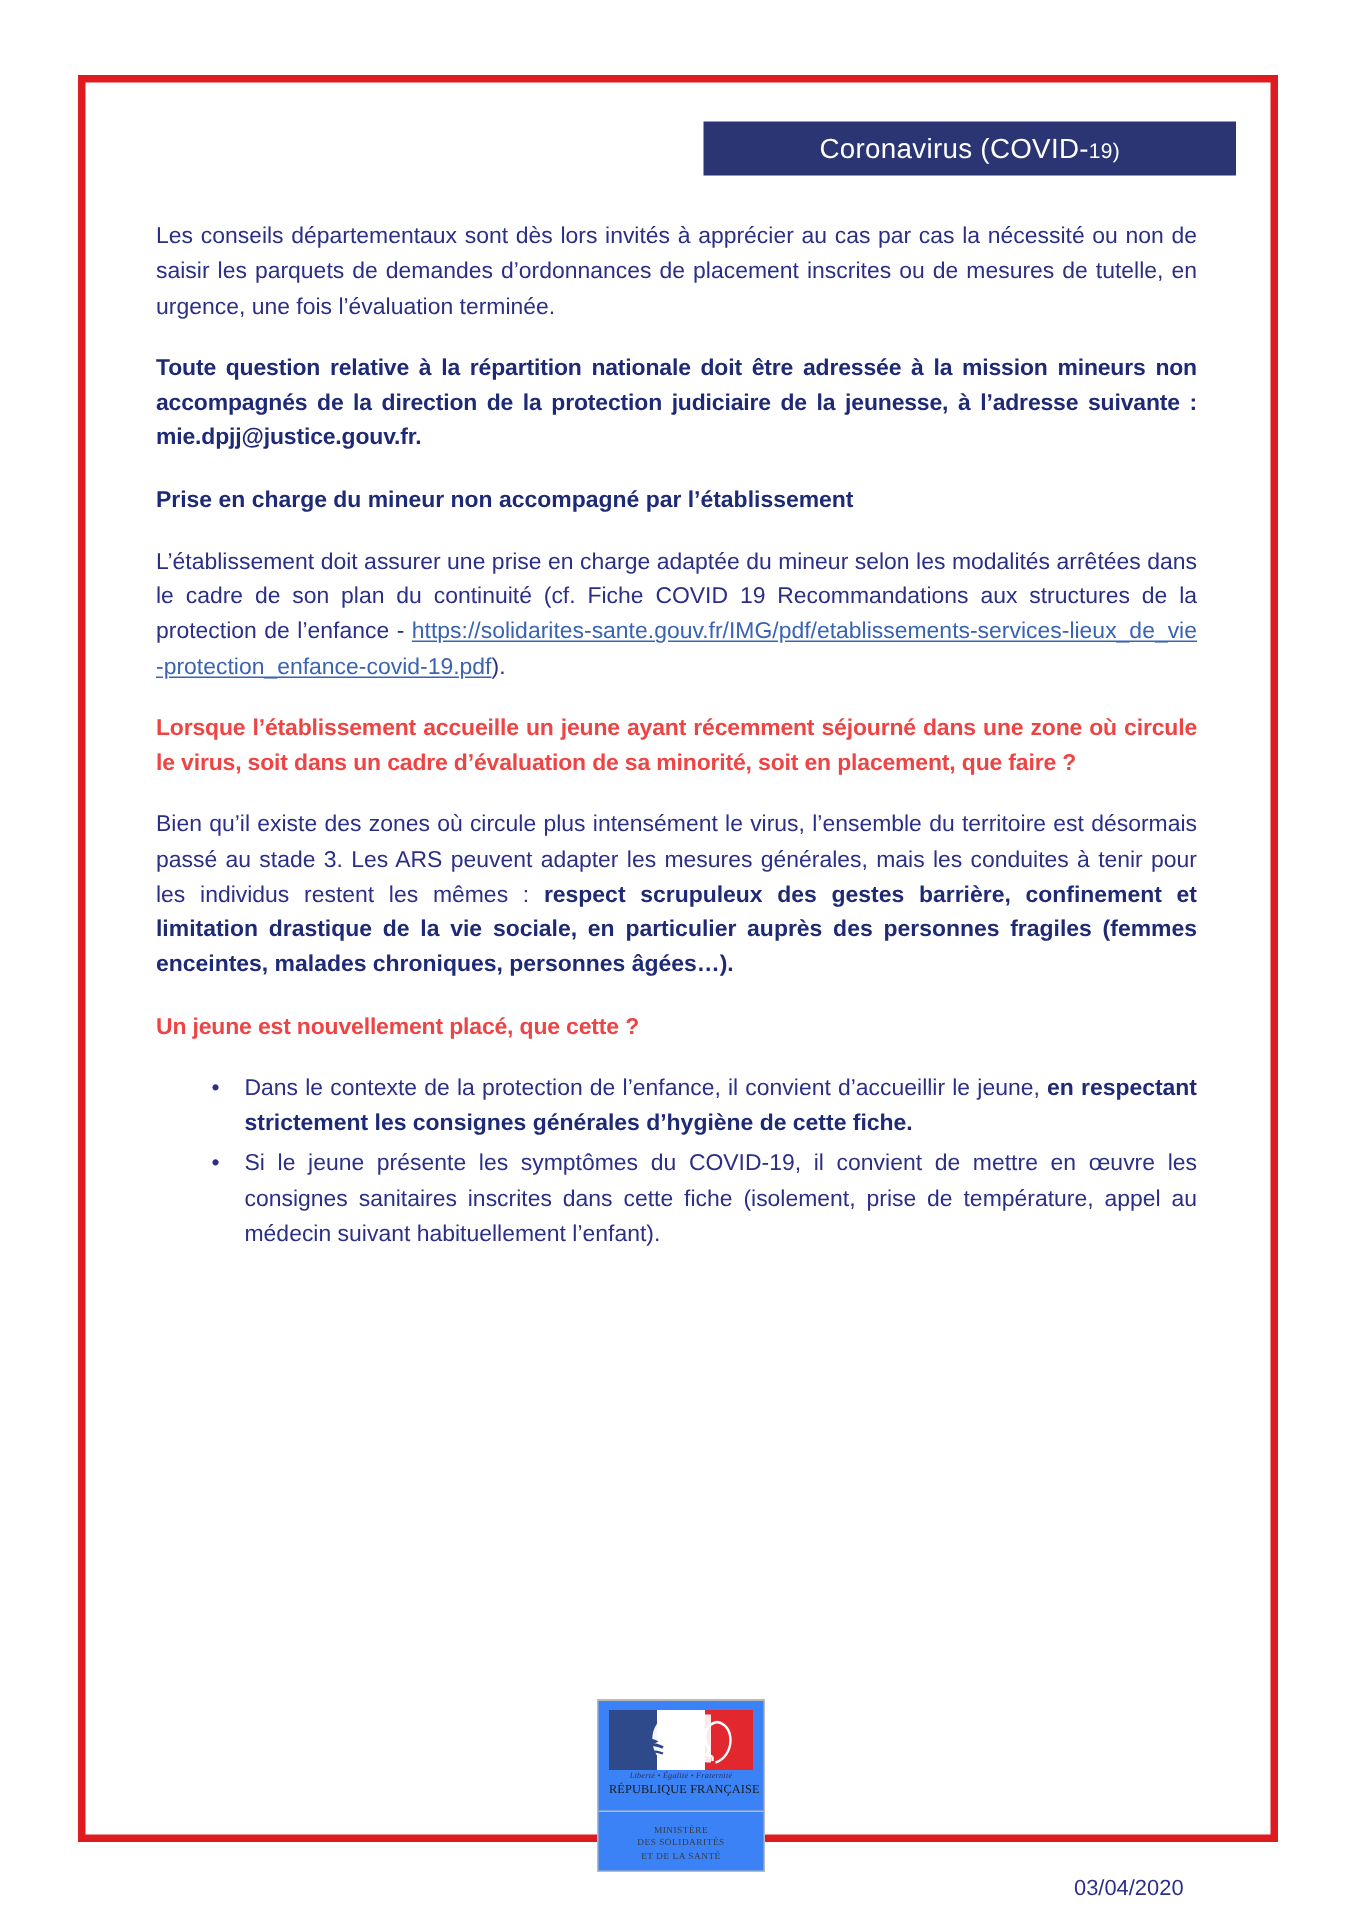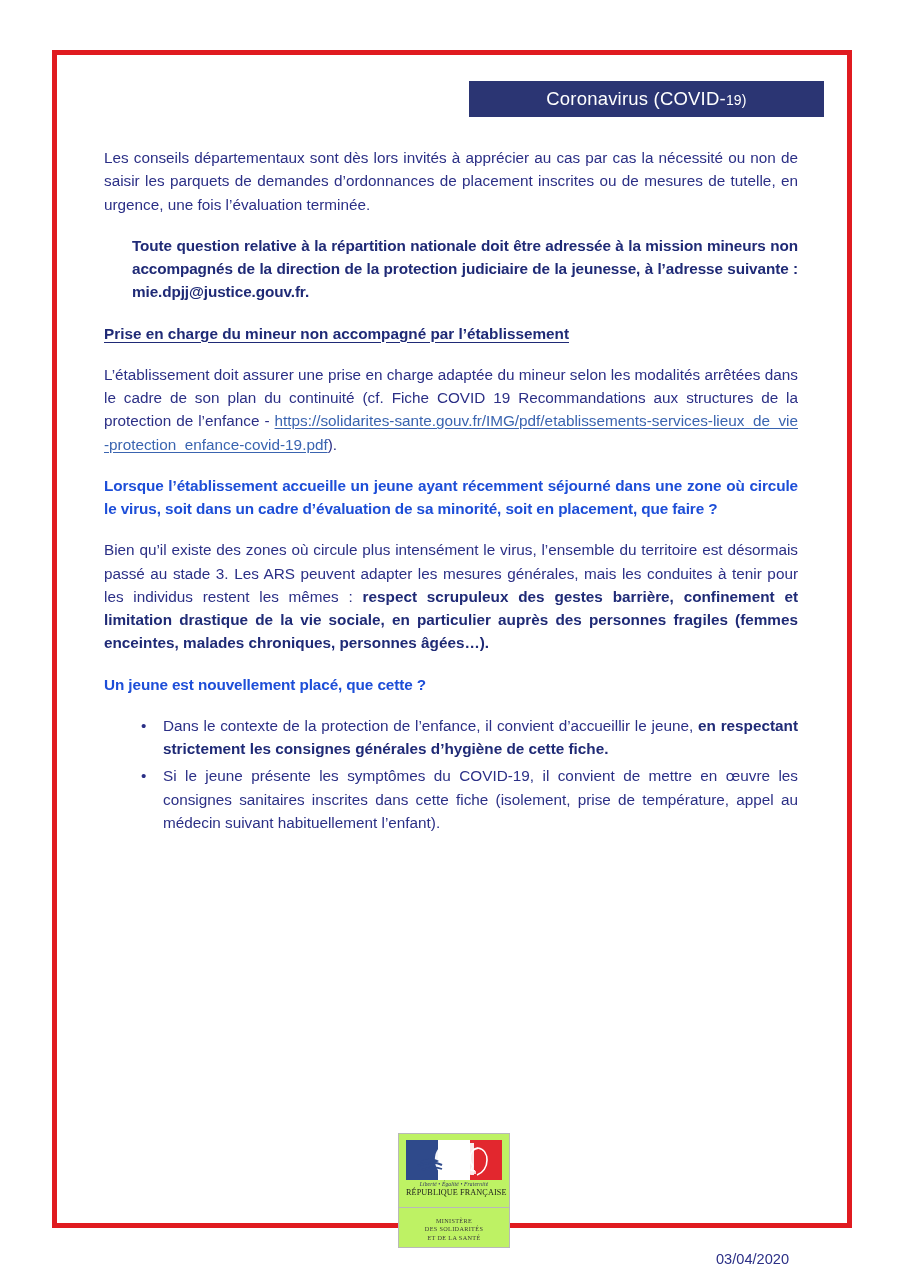--- a/index.html
+++ b/index.html
@@ -72,36 +72,34 @@
     color: #2b2f86;
     text-align: justify;
     text-justify: inter-word;
     hyphens: none;
   }
 
   .para.bold-blue {
     font-weight: bold;
     color: #1f2a76;
     letter-spacing: -0.1px;
-    margin-left: 28px;
   }
 
   .para.black-bold {
     font-weight: bold;
-    color: #1d4ed8;
+    color: #ef4444;
     letter-spacing: -0.1px;
   }
 
   .heading-underline {
     margin: 0 0 18px 0;
     font-size: 15.3px;
     line-height: 1.52;
     font-weight: bold;
     color: #1f2a76;
-    text-decoration: underline;
     text-underline-offset: 3px;
     text-align: left;
   }
 
   .link {
     color: #3a64b0;
     text-decoration: underline;
     text-underline-offset: 2px;
     word-break: break-all;
   }
@@ -136,21 +134,21 @@
   }
 
   
   #footer-logo {
     position: absolute;
     left: 398px;
     top: 1133px;
     width: 112px;
     height: 115px;
     border: 1px solid #b9b9b9;
-    background: #bef264;
+    background: #3b82f6;
     box-sizing: border-box;
   }
   #logo-upper {
     position: relative;
     width: 100%;
     height: 74px;
     box-sizing: border-box;
     border-bottom: 1px solid #b9b9b9;
     padding: 6px 7px 2px 7px;
   }

